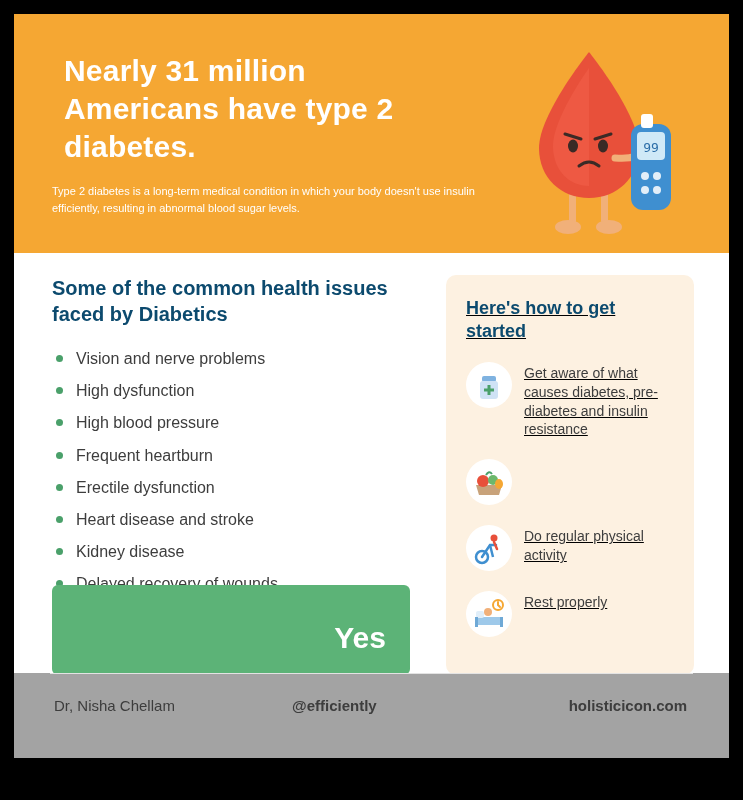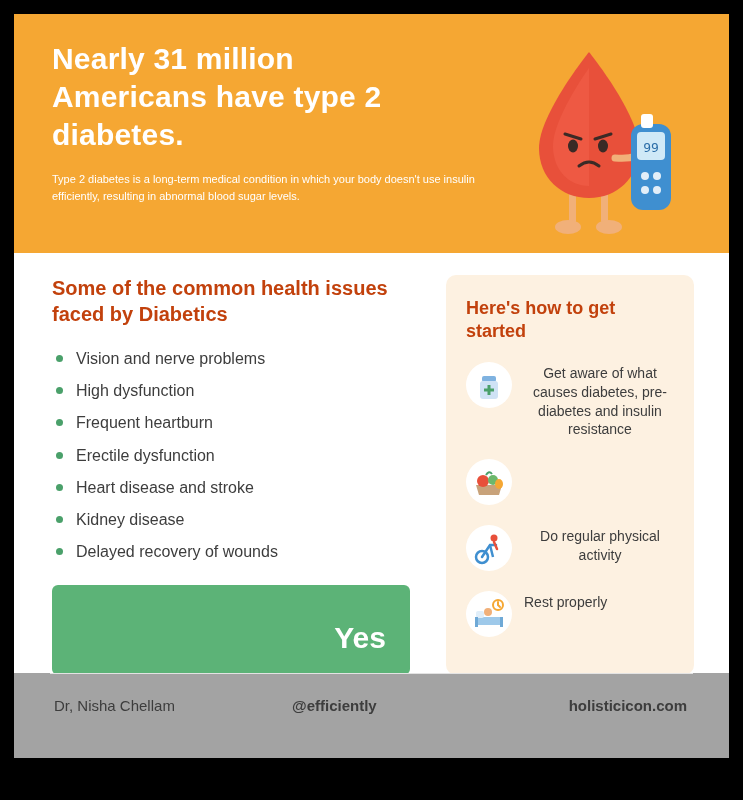--- a/index.html
+++ b/index.html
@@ -32,21 +32,21 @@
 
   
   .header {
     position: relative;
     height: 239px;
     background: #f5a733;
     padding: 26px 30px 0 38px;
     box-sizing: border-box;
   }
   .header h1 {
-    margin: 0;
+    margin: 12px;
     color: #ffffff;
     font-size: 30px;
     line-height: 1.26;
     font-weight: bold;
     letter-spacing: 0.2px;
     max-width: 400px;
   }
   .header p {
     margin: 18px 0 0 0;
     color: #ffffff;
@@ -70,21 +70,21 @@
     height: 420px;
     background: #ffffff;
   }
   .left-col {
     position: absolute;
     left: 38px;
     top: 22px;
     width: 380px;
   }
   .sec-title {
-    color: #c2410c;
+    color: #0c4a6e;
     font-size: 20px;
     font-weight: bold;
     line-height: 1.3;
     margin: 0 0 22px 0;
   }
   ul.issues {
     list-style: none;
     margin: 0;
     padding: 0;
   }
@@ -138,30 +138,30 @@
   .right-panel {
     position: absolute;
     left: 432px;
     top: 22px;
     width: 248px;
     height: 400px;
     background: #fdf1e1;
     border-radius: 10px;
     box-sizing: border-box;
     padding: 22px 18px 0 20px;
+    text-decoration: underline;
   }
   .right-panel .sec-title {
     margin-bottom: 18px;
     font-size: 18px;
   }
   .step {
     display: flex;
     align-items: flex-start;
     margin-bottom: 20px;
-    text-align: center;
   }
   .step .bubble {
     flex: 0 0 auto;
     width: 46px;
     height: 46px;
     border-radius: 50%;
     background: #ffffff;
     margin-right: 12px;
     position: relative;
     overflow: hidden;
@@ -247,20 +247,21 @@
       </div>
     </div>
 
     <div class="body-wrap">
 
       <div class="left-col">
         <div class="sec-title">Some of the common health issues faced by Diabetics</div>
         <ul class="issues">
           <li>Vision and nerve problems</li>
           <li>High dysfunction</li>
+          <li>High blood pressure</li>
           <li>Frequent heartburn</li>
           <li>Erectile dysfunction</li>
           <li>Heart disease and stroke</li>
           <li>Kidney disease</li>
           <li>Delayed recovery of wounds</li>
         </ul>
       </div>
 
       <div class="reversed-box">
         <div class="yes">Yes</div>

